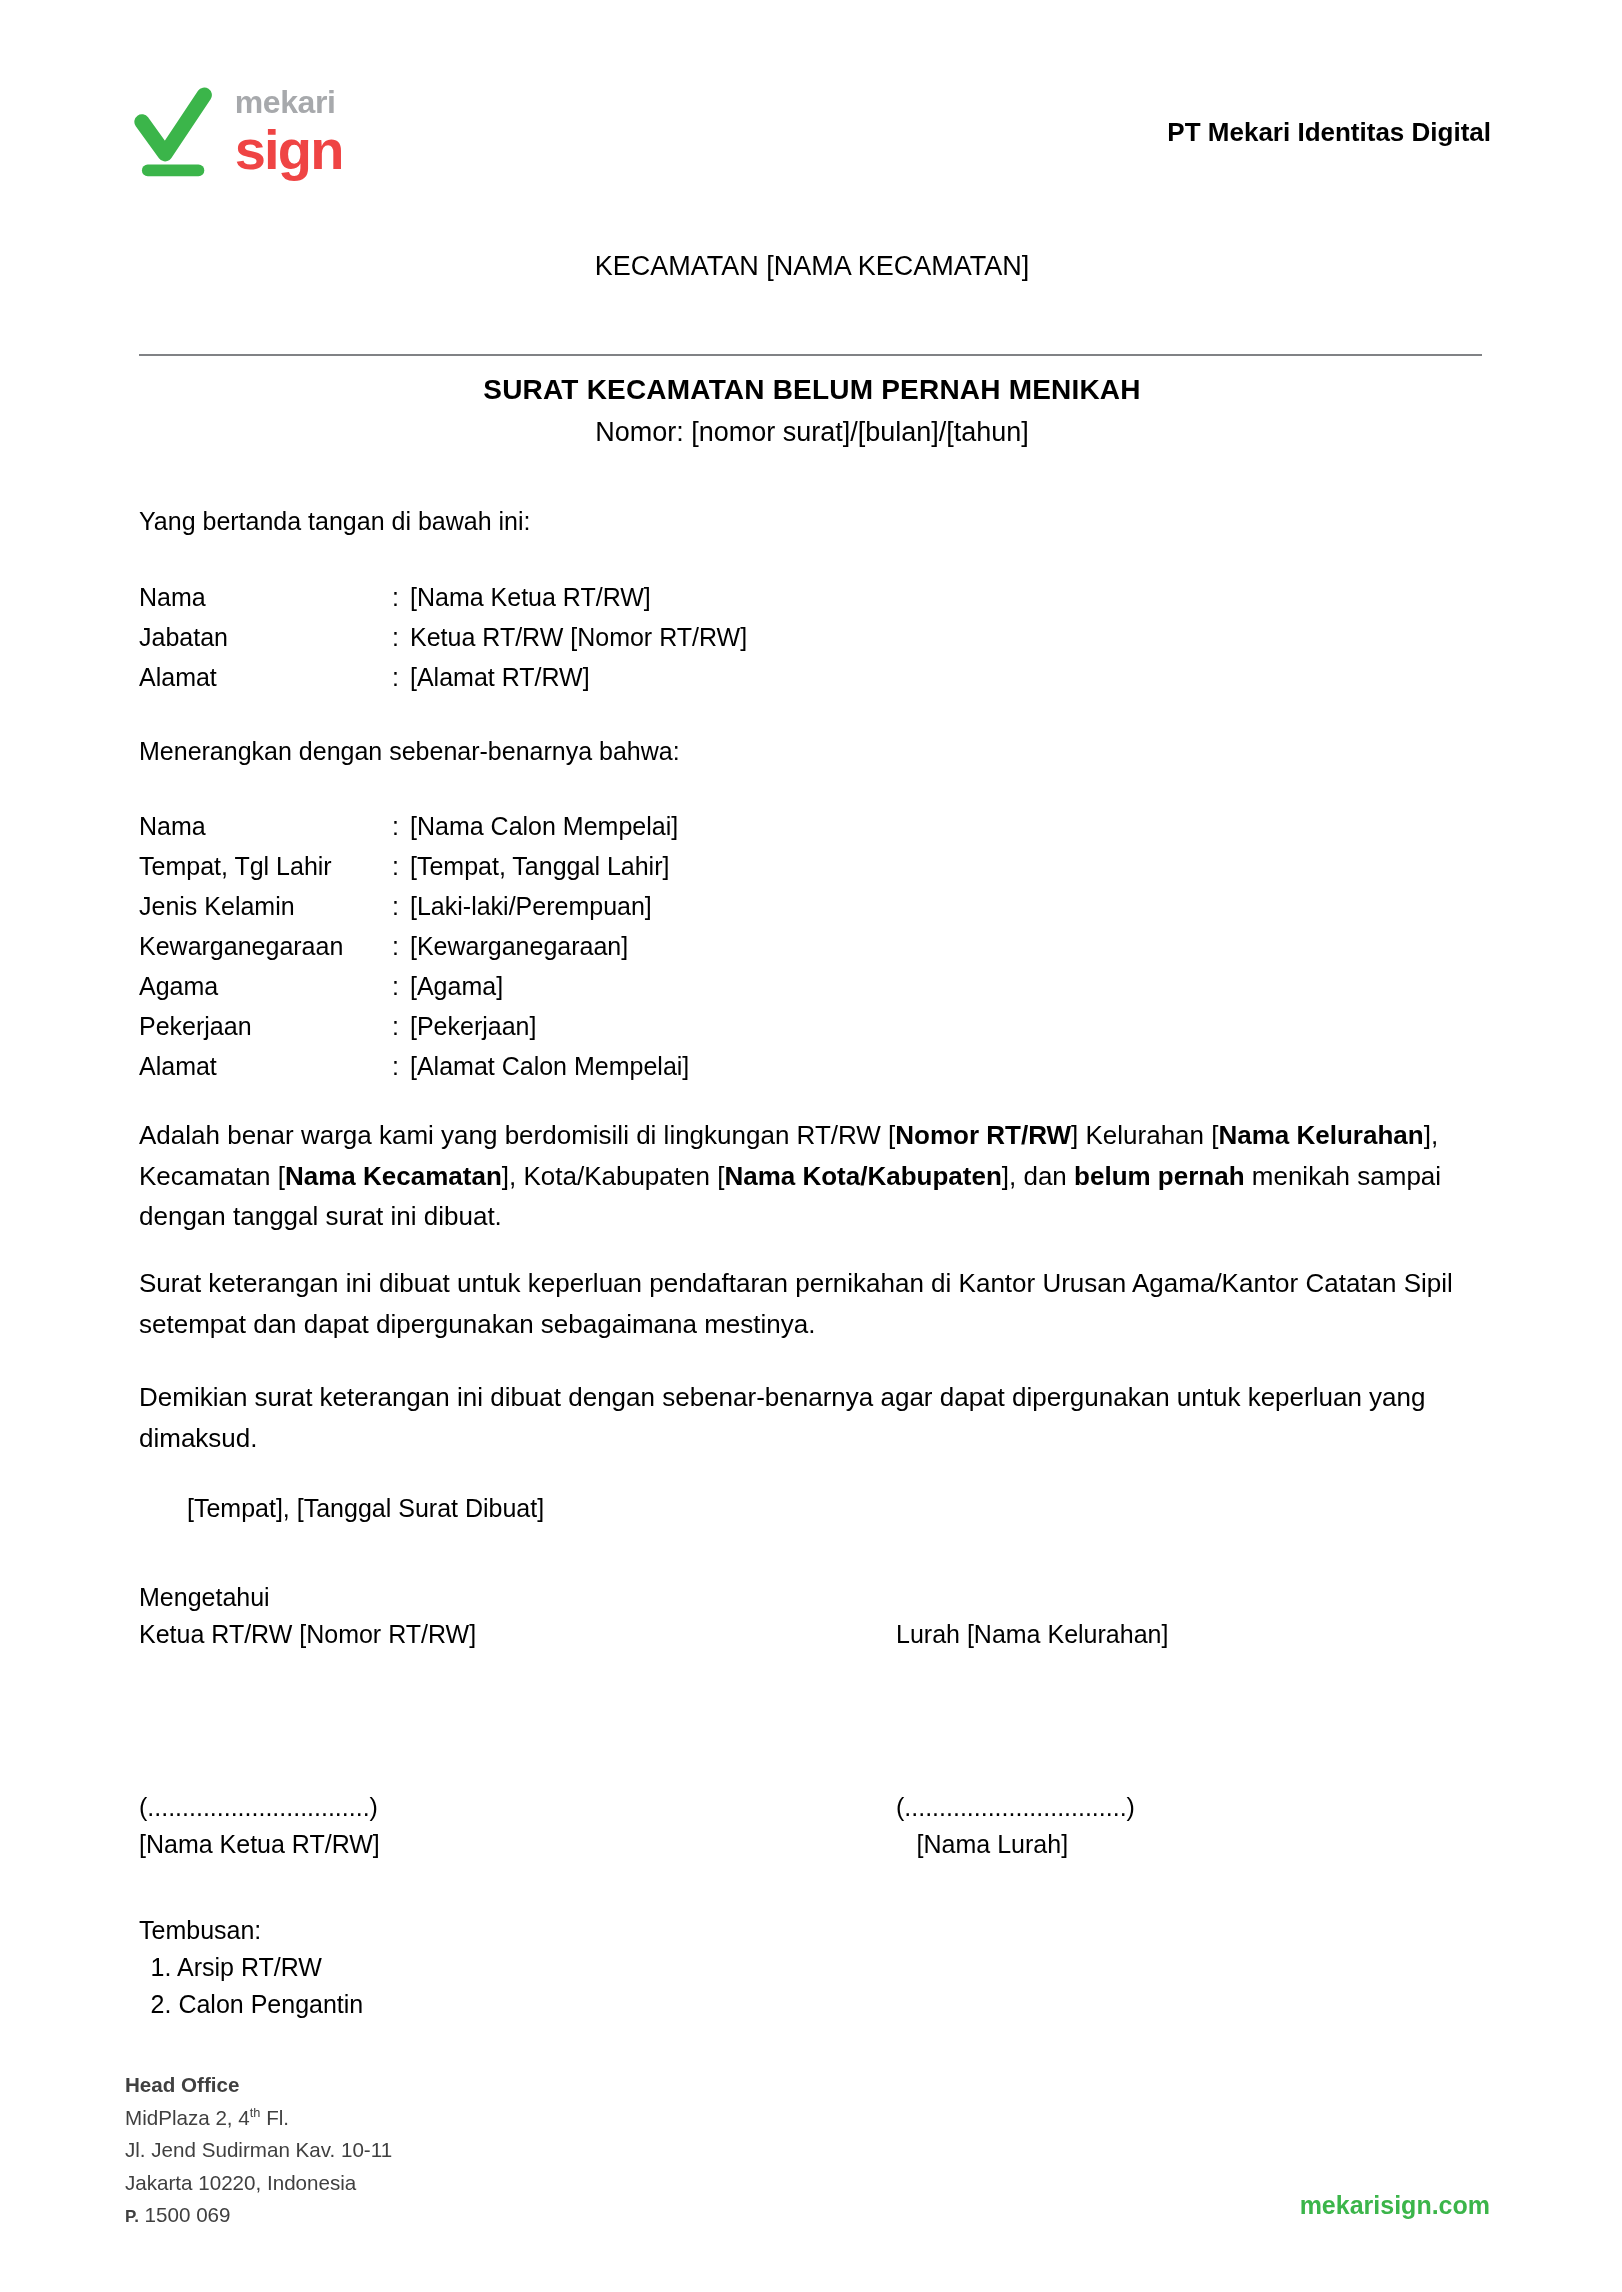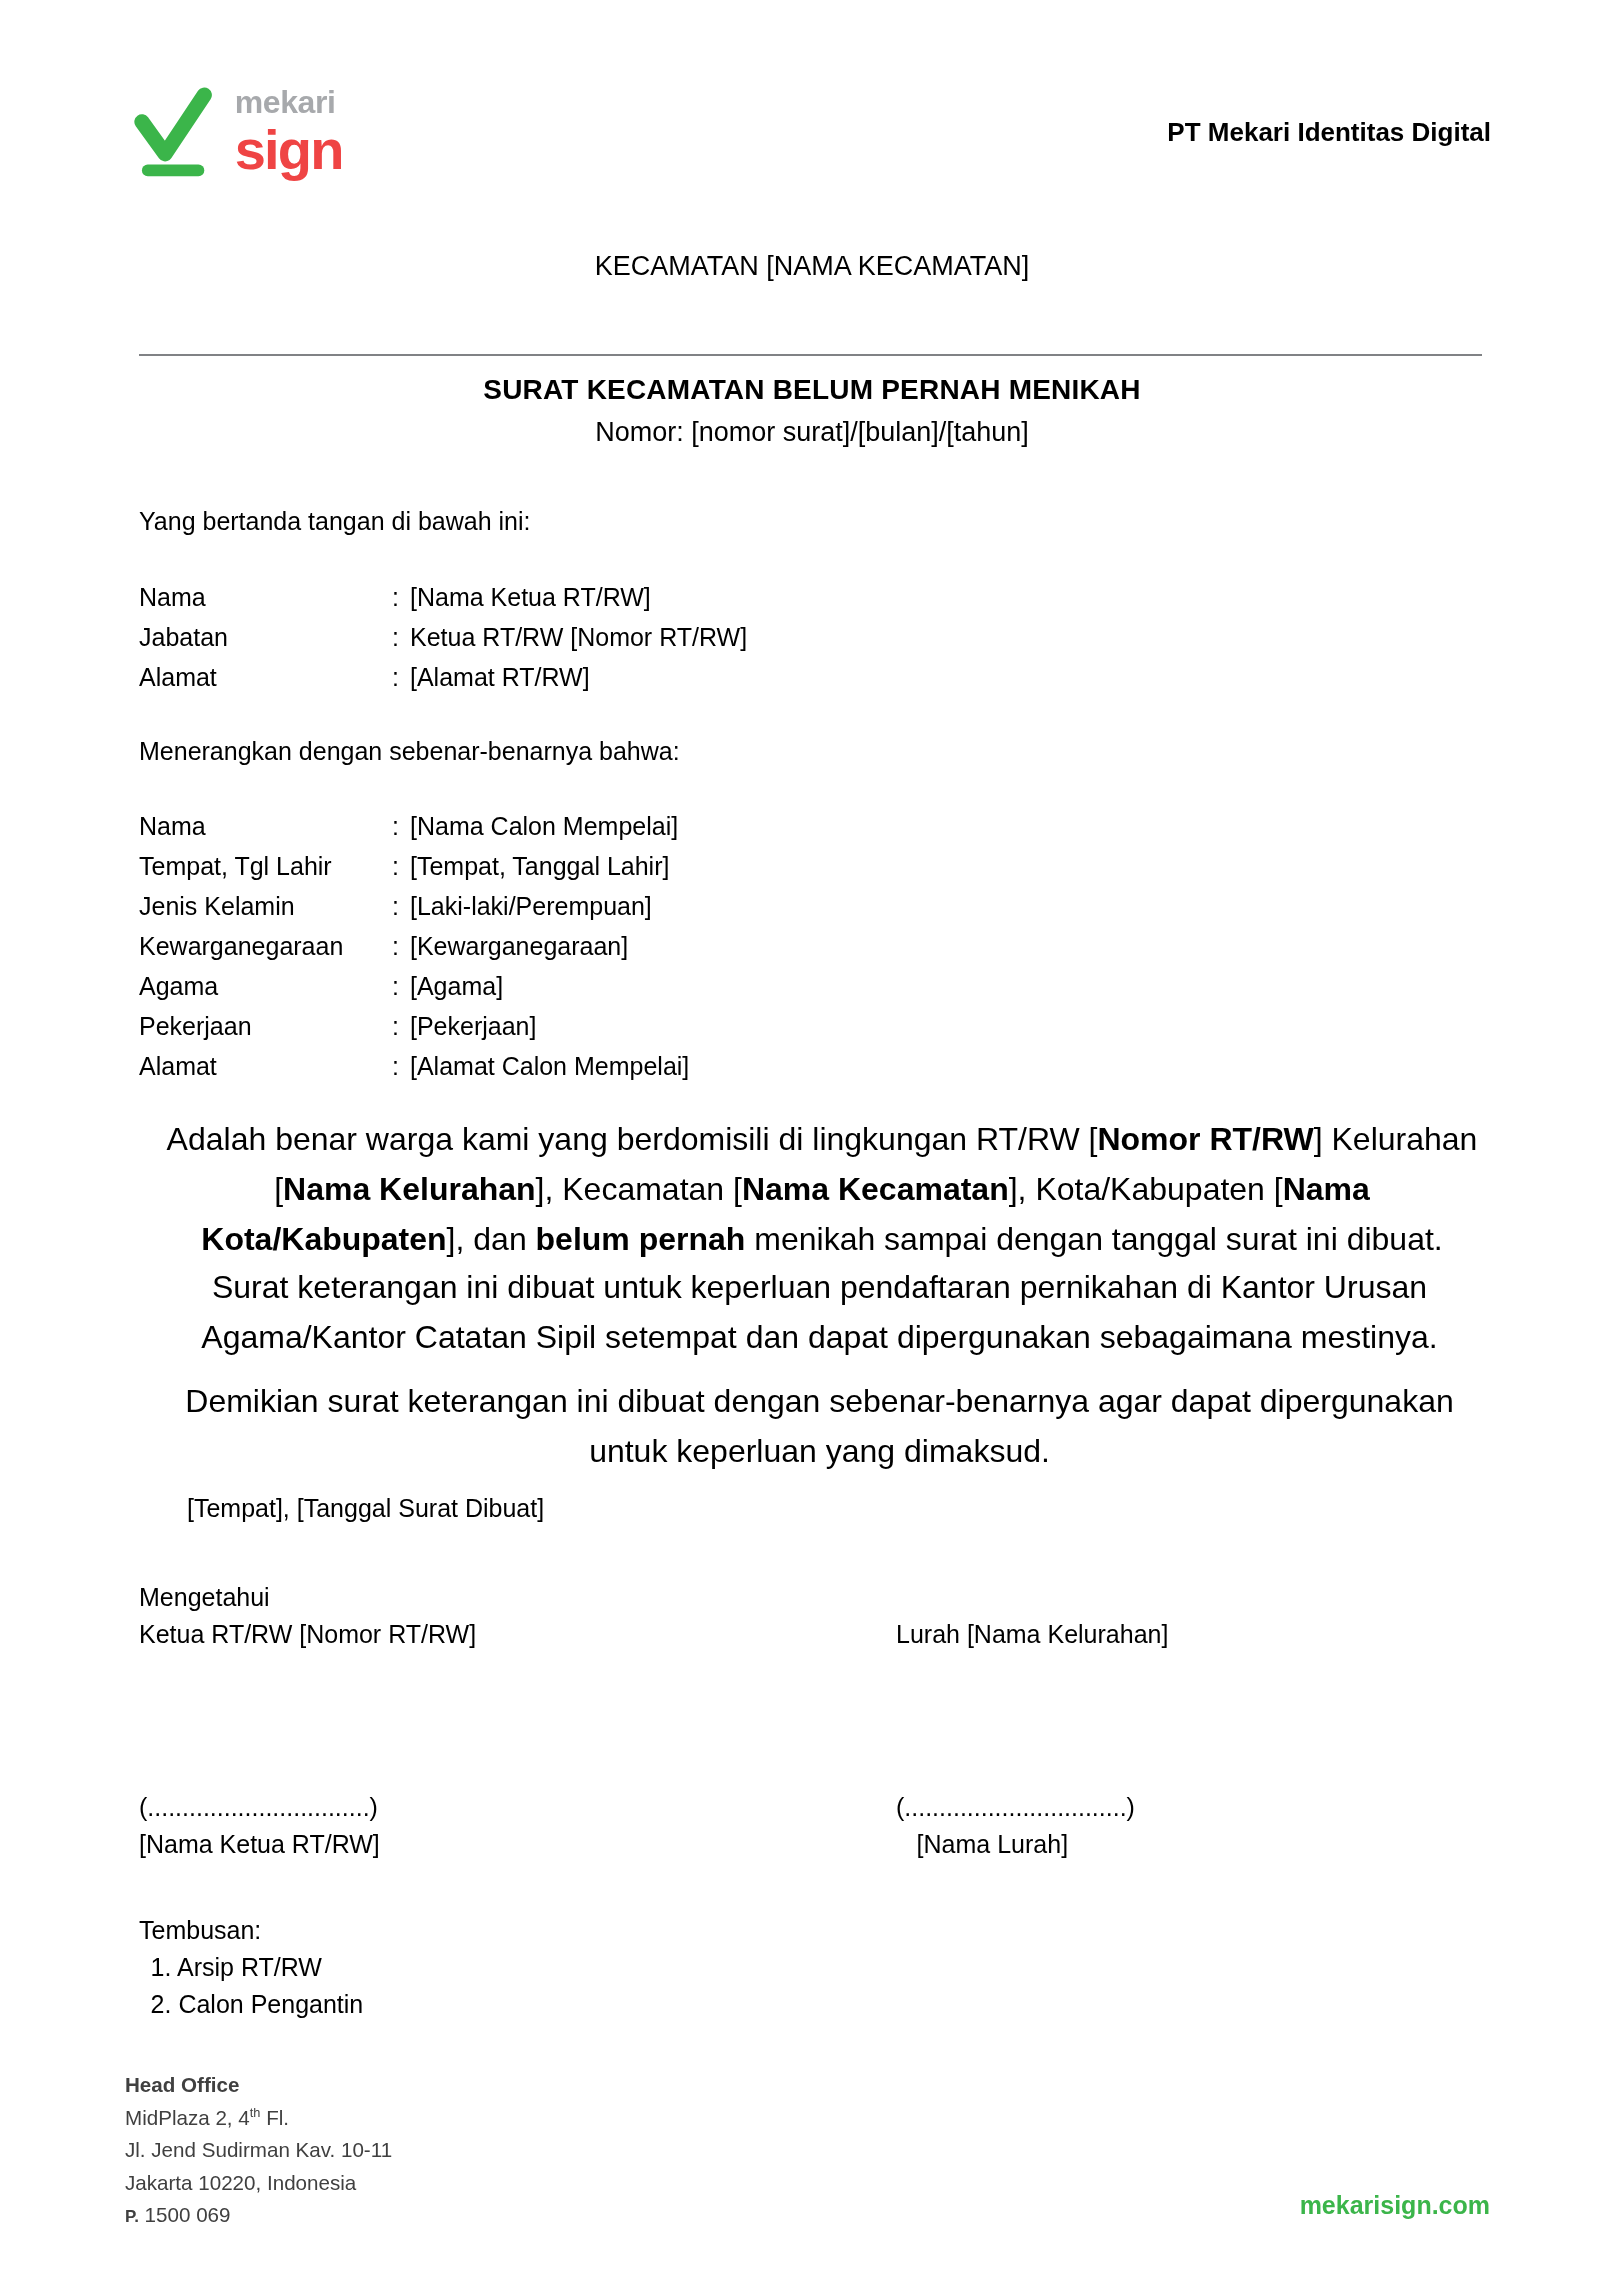--- a/index.html
+++ b/index.html
@@ -125,24 +125,23 @@
     line-height: 1.42;
     white-space: nowrap;
   }
   .field-label { width: 253px; }
   .field-sep   { width: 18px; }
 
   .para {
     position: absolute;
     left: 139px;
     width: 1343px;
-    font-size: 32px;
+    font-size: 26px;
     line-height: 1.56;
-    text-align: center;
-    margin-left: 9px;
+    text-align: left;
   }
   #para-domicile { top: 1115px; width: 1348px; }
   #para-purpose  { top: 1263px; }
   #para-closing  { top: 1377px; }
   .para b { font-weight: bold; }
 
   #date-line {
     position: absolute;
     left: 139px;
     top: 1494px;

